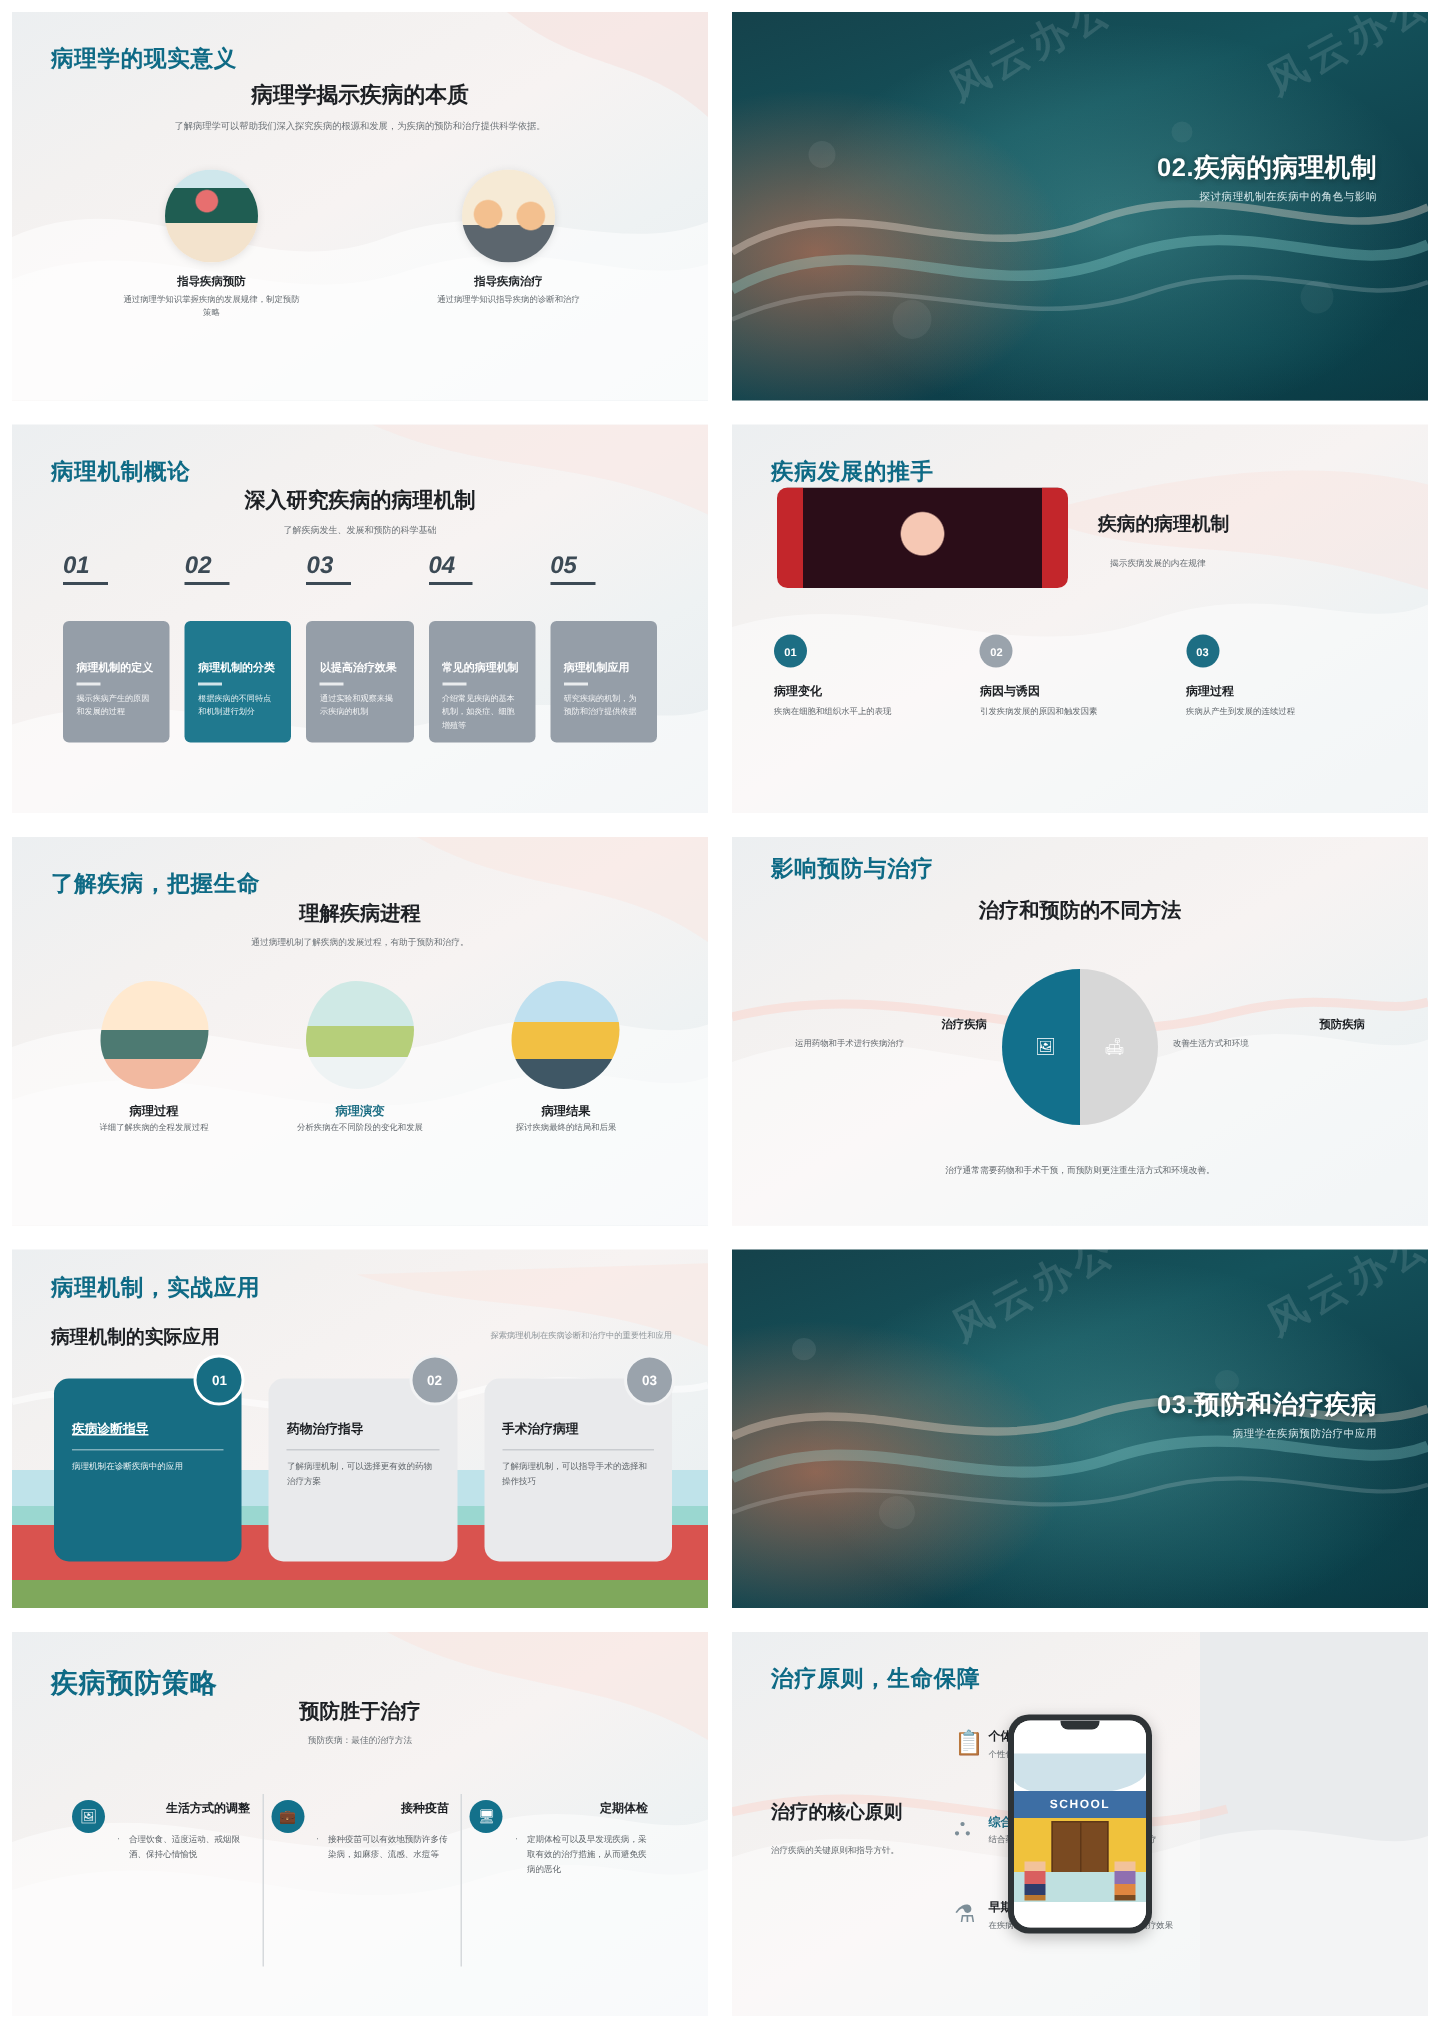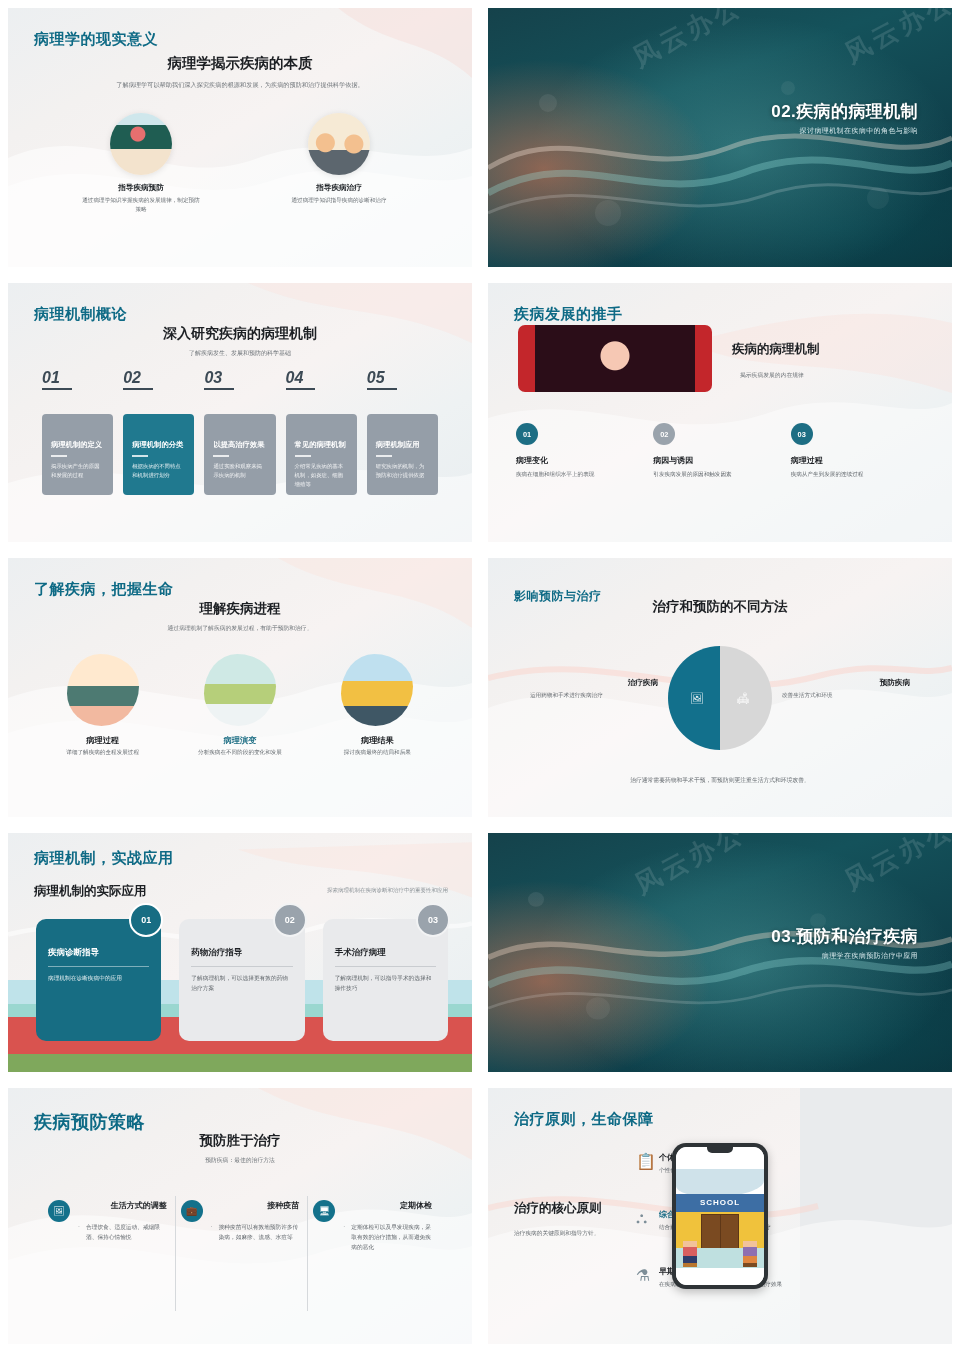--- a/index.html
+++ b/index.html
@@ -136,21 +136,21 @@
   .s7-h2 { position:absolute; left:26px; top:50px; font-size:12.5px; }
   .s7-note { position:absolute; right:24px; top:54px; font-size:5.5px; color:#8d9499; }
   .s7-bg { position:absolute; left:0; right:0; bottom:0; height:92px;
            background: linear-gradient(#bfe3ea 0 26%, #9ad7d0 26% 40%, #d9534f 40% 80%, #7fa85c 80% 100%); }
   .s7-cards { position:absolute; left:28px; right:24px; top:86px; display:flex; gap:18px; }
   .s7-card { flex:1; position:relative; height:122px; border-radius:10px; background:#e9eaec; padding:28px 12px 0 12px; }
   .s7-card.active { background:#176d83; }
   .s7-num { position:absolute; right:-2px; top:-16px; width:34px; height:34px; border-radius:50%; background:#9aa3ac; color:#fff; font-size:9px; font-weight:bold; display:flex; align-items:center; justify-content:center; border:2px solid #f2f3f4; }
   .s7-card.active .s7-num { background:#176d83; border-color:#fff; }
   .s7-t { font-size:8.5px; font-weight:bold; color:#1d2024; }
-  .s7-card.active .s7-t { color:#fff; }
+  .s7-card.active .s7-t { color:#fff;text-decoration:underline; }
   .s7-rule { height:1px; background:#c9ccd0; margin:7px 0 7px; }
   .s7-card.active .s7-rule { background:rgba(255,255,255,.45); }
   .s7-d { font-size:5.7px; line-height:1.7; color:#5f656a; }
   .s7-card.active .s7-d { color:rgba(255,255,255,.9); }
 
   
   .s9-h2 { position:absolute; left:0; right:0; top:44px; text-align:center; font-size:13.5px; }
   .s9-sub { position:absolute; left:0; right:0; top:68px; text-align:center; font-size:5.8px; color:#6a7075; }
   .s9-row { position:absolute; left:40px; right:26px; top:112px; display:flex; }
   .s9-col { flex:1; display:flex; gap:8px; padding-right:14px; position:relative; }
@@ -356,21 +356,21 @@
   </div>
 
   <div class="slide">
     <div class="inner">
       <div class="waves">
         <svg viewBox="0 0 464 259" preserveAspectRatio="none">
           <path d="M0,150 C110,110 190,180 300,142 C380,115 425,150 464,135 L464,259 L0,259Z" fill="rgba(255,255,255,.45)"></path>
           <path d="M0,120 C120,90 210,150 330,118 C400,100 430,120 464,110" fill="none" stroke="rgba(250,214,206,.55)" stroke-width="6"></path>
         </svg>
       </div>
-      <div class="kicker" style="left:26px; top:30px; font-size:12px;">影响预防与治疗</div>
+      <div class="kicker" style="left:26px; top:12px; font-size:15px;">影响预防与治疗</div>
       <div class="h2 s6-h2">治疗和预防的不同方法</div>
       <div class="pie">
         <span class="pie-ico" style="left:22px;">🖼</span>
         <span class="pie-ico" style="right:22px; color:#fff;">🛋</span>
       </div>
       <div class="side-l">
         <div class="side-t">治疗疾病</div>
         <div class="side-d">运用药物和手术进行疾病治疗</div>
       </div>
       <div class="side-r">

